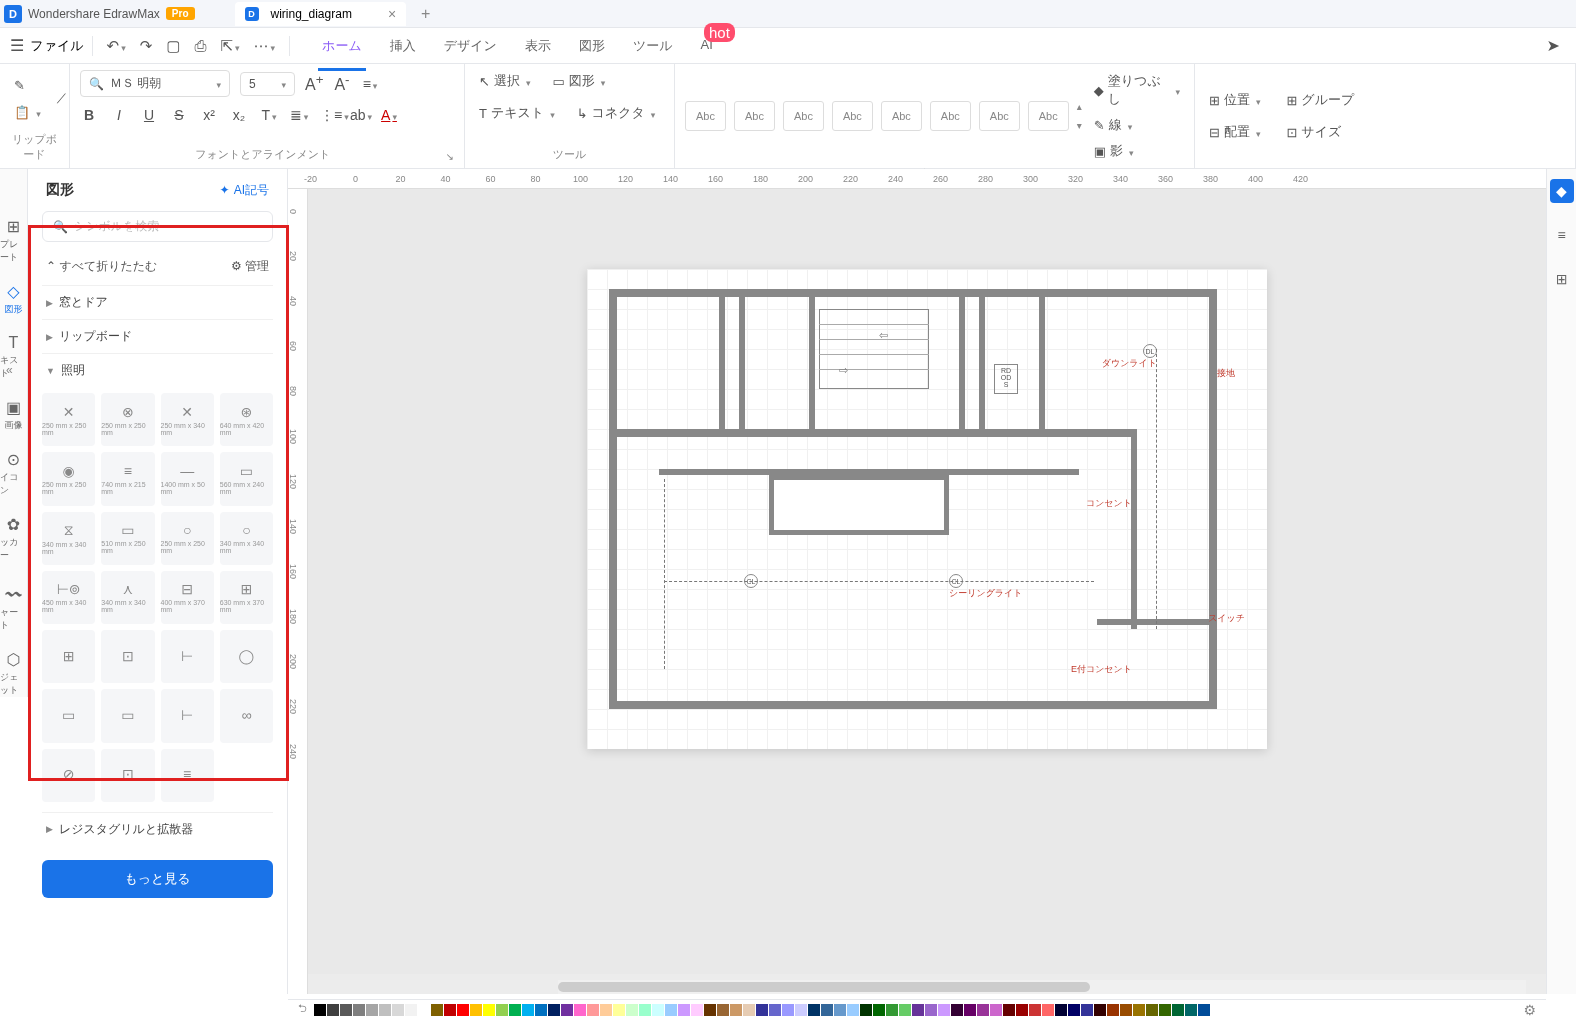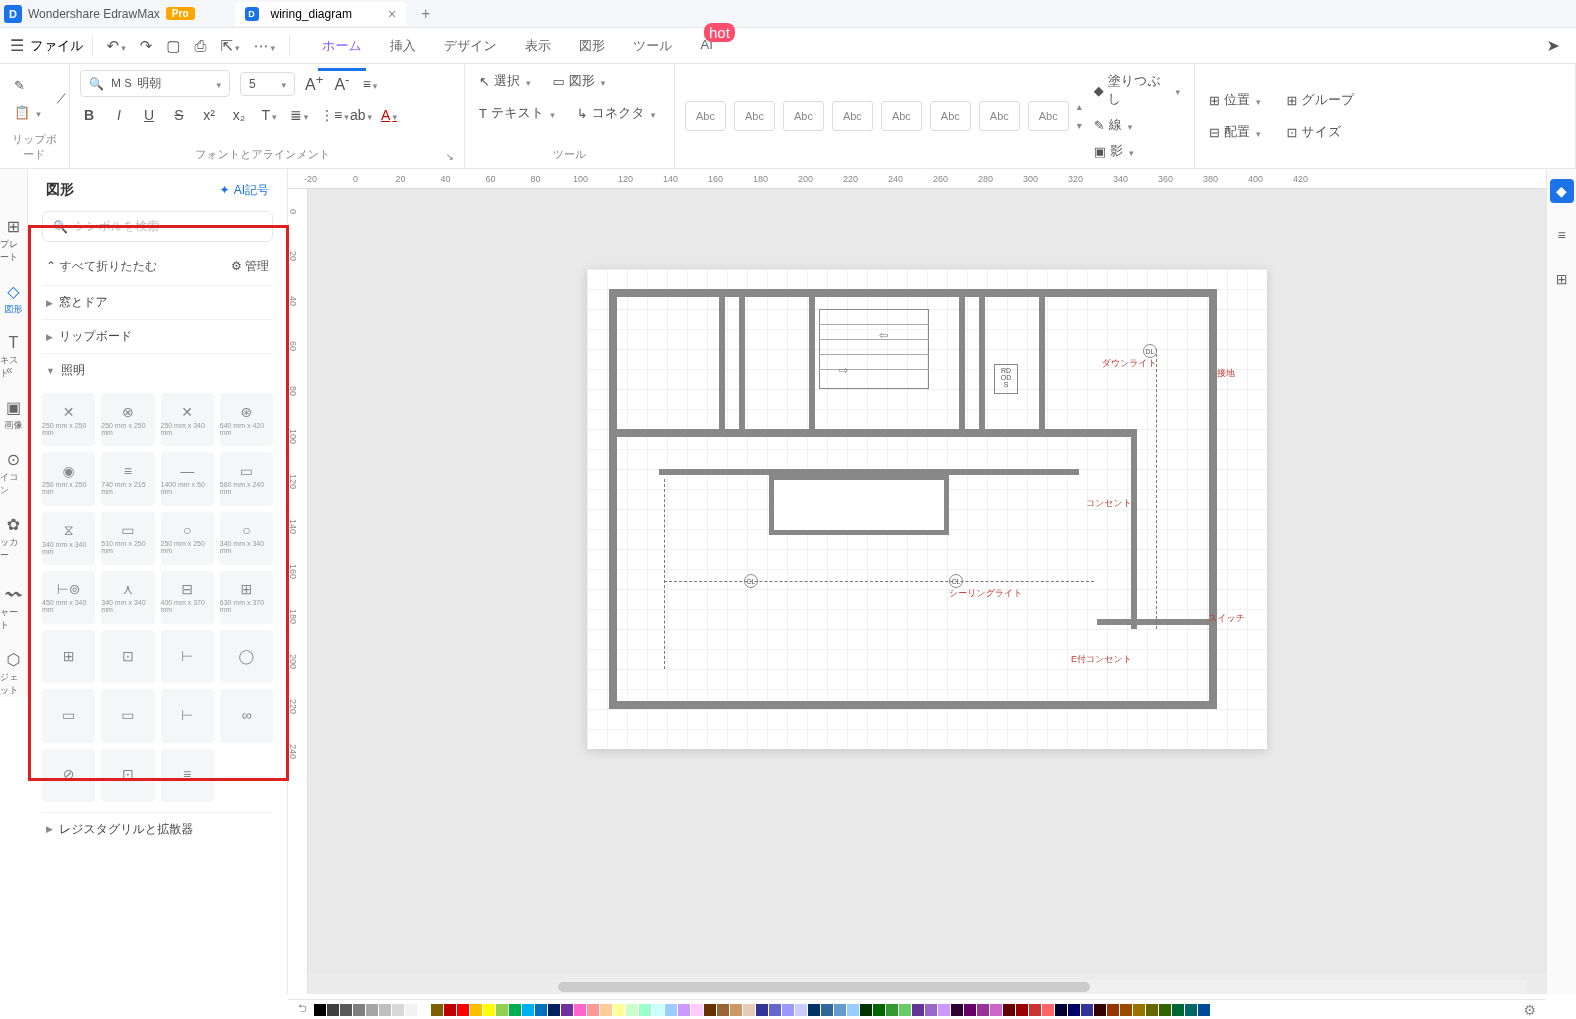--- a/index.html
+++ b/index.html
@@ -408,20 +408,21 @@
         <div class="shape-item">
           <div class="shape-glyph">≡</div>
           <div></div>
         </div>
       </div>
     <div class="cat">
         <span class="cat-caret">▶</span>
         <span>レジスタグリルと拡散器</span>
       </div>
   </div>
+  <button class="more-btn">もっと見る</button>
 </div>
 
 <div class="canvas-area">
   <div class="ruler-h" id="ruler-h">
       <span>-20</span>
       <span>0</span>
       <span>20</span>
       <span>40</span>
       <span>60</span>
       <span>80</span>
@@ -480,21 +481,21 @@
         <div class="wall" style="right:80px;top:140px;height:200px;width:6px"></div>
         <div class="wall" style="right:0;top:330px;width:120px;height:6px"></div>
 
         <div class="wall" style="left:160px;top:186px;width:180px;height:60px;background:#fff;border:5px solid #888"></div>
 
         <div class="annot" style="right:60px;top:70px">ダウンライト</div>
         <div class="annot" style="right:-18px;top:80px">接地</div>
         <div class="annot" style="right:85px;top:210px">コンセント</div>
         <div class="annot" style="left:340px;top:300px">シーリングライト</div>
         <div class="annot" style="right:-28px;top:325px">スイッチ</div>
-        <div class="annot" style="right:85px;bottom:44px">E付コンセント</div>
+        <div class="annot" style="right:85px;bottom:34px">E付コンセント</div>
         <div style="position:absolute;left:385px;top:75px;width:24px;height:30px;border:1px solid #888;font-size:7px;color:#555;text-align:center;line-height:1;padding-top:2px;white-space:pre">RD
 OD
 S</div>
         <div style="position:absolute;right:60px;top:55px;width:14px;height:14px;border:1px solid #888;border-radius:50%;font-size:7px;color:#555;display:flex;align-items:center;justify-content:center">DL</div>
         <div style="position:absolute;left:340px;top:285px;width:14px;height:14px;border:1px solid #888;border-radius:50%;font-size:7px;color:#555;display:flex;align-items:center;justify-content:center">CL</div>
         <div style="position:absolute;left:135px;top:285px;width:14px;height:14px;border:1px solid #888;border-radius:50%;font-size:7px;color:#555;display:flex;align-items:center;justify-content:center">CL</div>
 
         <div style="position:absolute;left:55px;top:292px;width:430px;border-top:1px dashed #777"></div>
         <div style="position:absolute;left:55px;top:190px;height:190px;border-left:1px dashed #777"></div>
         <div style="position:absolute;right:60px;top:60px;height:280px;border-left:1px dashed #777"></div>

